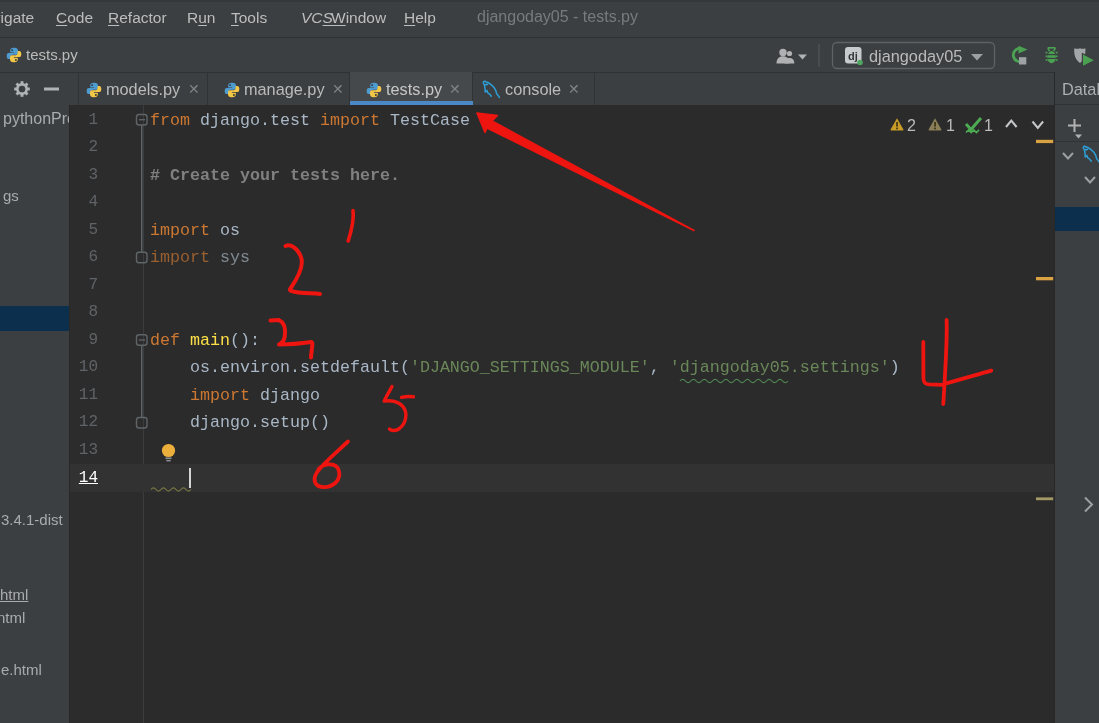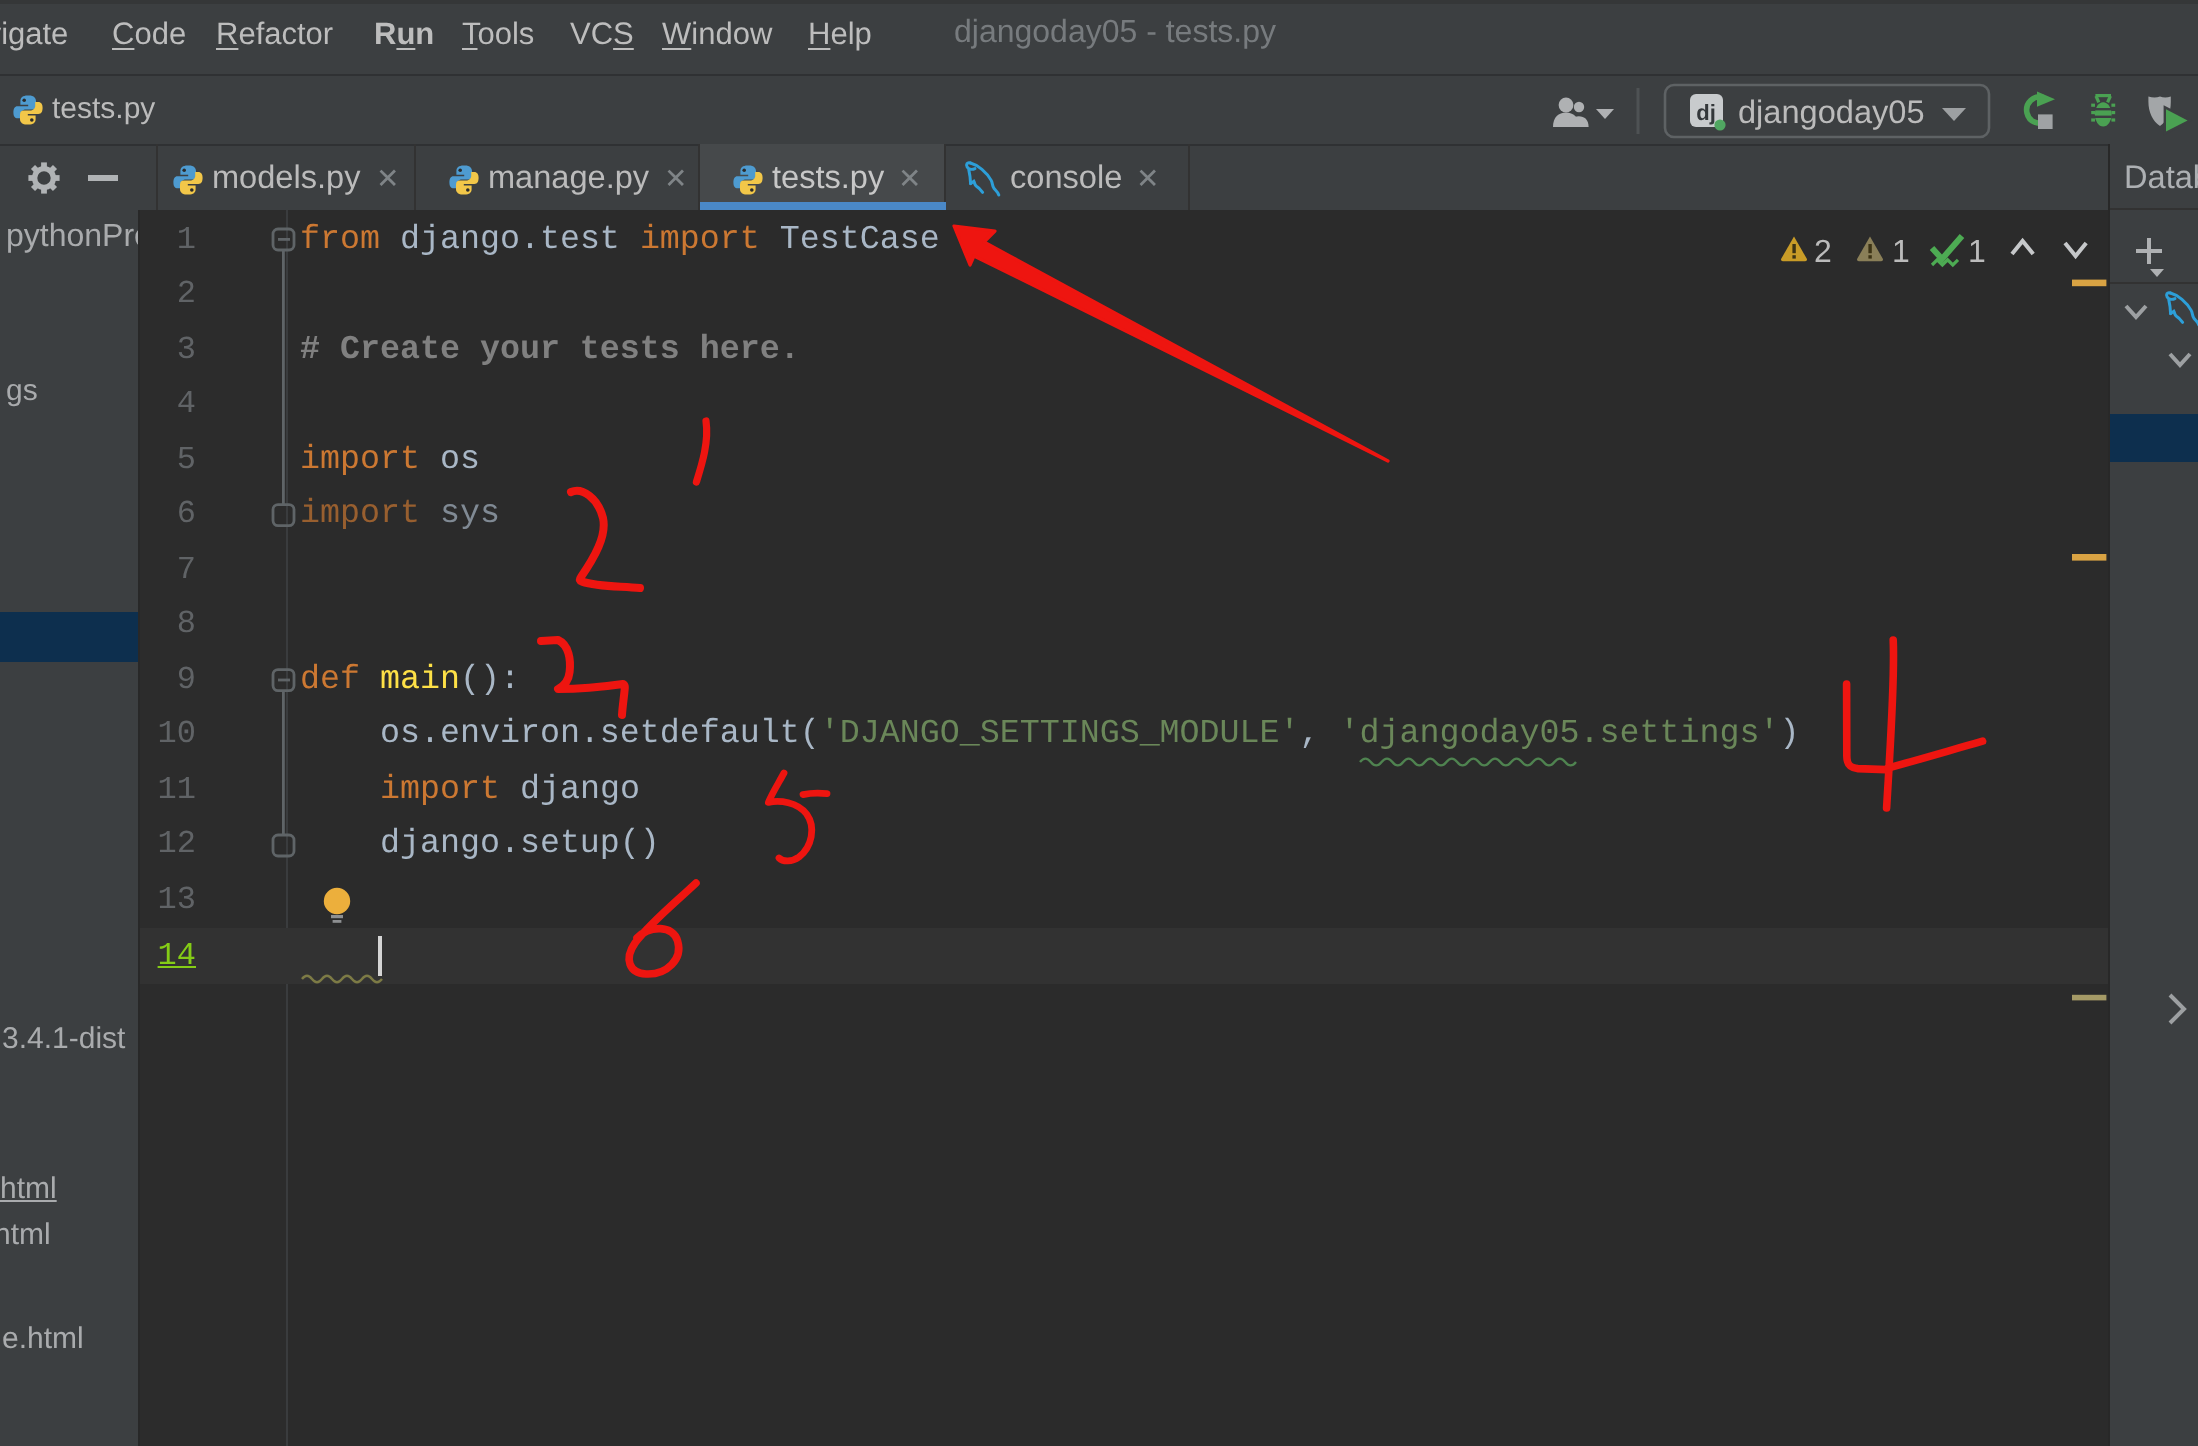--- a/index.html
+++ b/index.html
@@ -41,23 +41,23 @@
 </style>
 </head>
 <body>
 <div id="menubar" class="abs"></div>
 <div id="toolbar" class="abs"></div>
 <div id="tabbar" class="abs"></div>
 
 <span class="menuitem" style="left:-27px;">Navigate</span>
 <span class="menuitem" style="left:56px;"><u>C</u>ode</span>
 <span class="menuitem" style="left:108px;"><u>R</u>efactor</span>
-<span class="menuitem" style="left:187px;font-weight:bold;">R<u>u</u>n</span>
+<span class="menuitem" style="left:187px;">R<u>u</u>n</span>
 <span class="menuitem" style="left:231px;"><u>T</u>ools</span>
-<span class="menuitem" style="left:285px;">VC<u>S</u></span>
+<span class="menuitem" style="left:301px;font-style:italic;">VC<u>S</u></span>
 <span class="menuitem" style="left:331px;"><u>W</u>indow</span>
 <span class="menuitem" style="left:404px;"><u>H</u>elp</span>
 <span id="wintitle">djangoday05 - tests.py</span>
 
 <span class="abs" style="left:26px;top:46px;font-size:15px;color:#bbbbbb;">tests.py</span>
 
 <div class="tab" style="left:78px;width:130px;border-left:1px solid #323232;"></div>
 <div class="tab" style="left:208px;width:142px;"></div>
 <div class="tab" style="left:350px;width:123px;background:#46494b;"></div>
 <div class="tab" style="left:473px;width:122px;"></div>
@@ -100,21 +100,21 @@
 <div class="lnum" style="top:189.1px;">4</div>
 <div class="lnum" style="top:216.7px;">5</div>
 <div class="lnum" style="top:244.2px;">6</div>
 <div class="lnum" style="top:271.7px;">7</div>
 <div class="lnum" style="top:299.3px;">8</div>
 <div class="lnum" style="top:326.8px;">9</div>
 <div class="lnum" style="top:354.4px;">10</div>
 <div class="lnum" style="top:381.9px;">11</div>
 <div class="lnum" style="top:409.4px;">12</div>
 <div class="lnum" style="top:437.0px;">13</div>
-<div class="lnum" style="top:464.5px;color:#84cc16;text-decoration:underline;">14</div>
+<div class="lnum" style="top:464.5px;color:#ffffff;text-decoration:underline;">14</div>
 
 <div class="cline" style="top:106.5px;"><span class="kw">from</span> django.test <span class="kw">import</span> TestCase</div>
 <div class="cline" style="top:161.6px;"><span class="cm"># Create your tests here.</span></div>
 <div class="cline" style="top:216.7px;"><span class="kw">import</span> os</div>
 <div class="cline" style="top:244.2px;opacity:0.68;"><span class="kw">import</span> sys</div>
 <div class="cline" style="top:326.8px;"><span class="kw">def</span> <span class="fn">main</span>():</div>
 <div class="cline" style="top:354.4px;">    os.environ.setdefault(<span class="st">'DJANGO_SETTINGS_MODULE'</span>, <span class="st">'djangoday05.settings'</span>)</div>
 <div class="cline" style="top:381.9px;">    <span class="kw">import</span> django</div>
 <div class="cline" style="top:409.4px;">    django.setup()</div>
 

